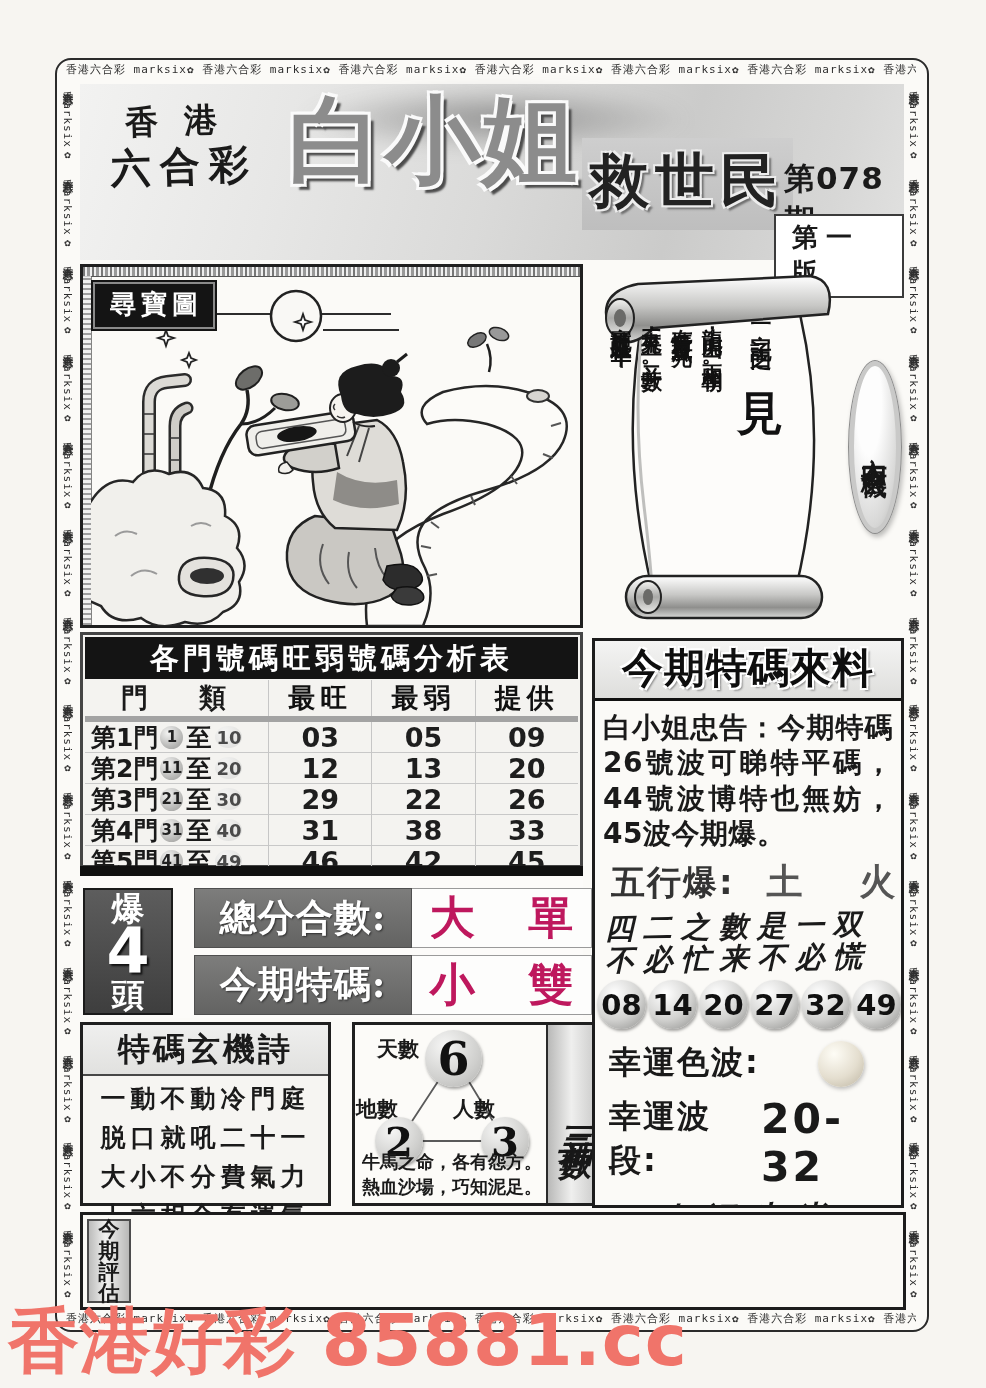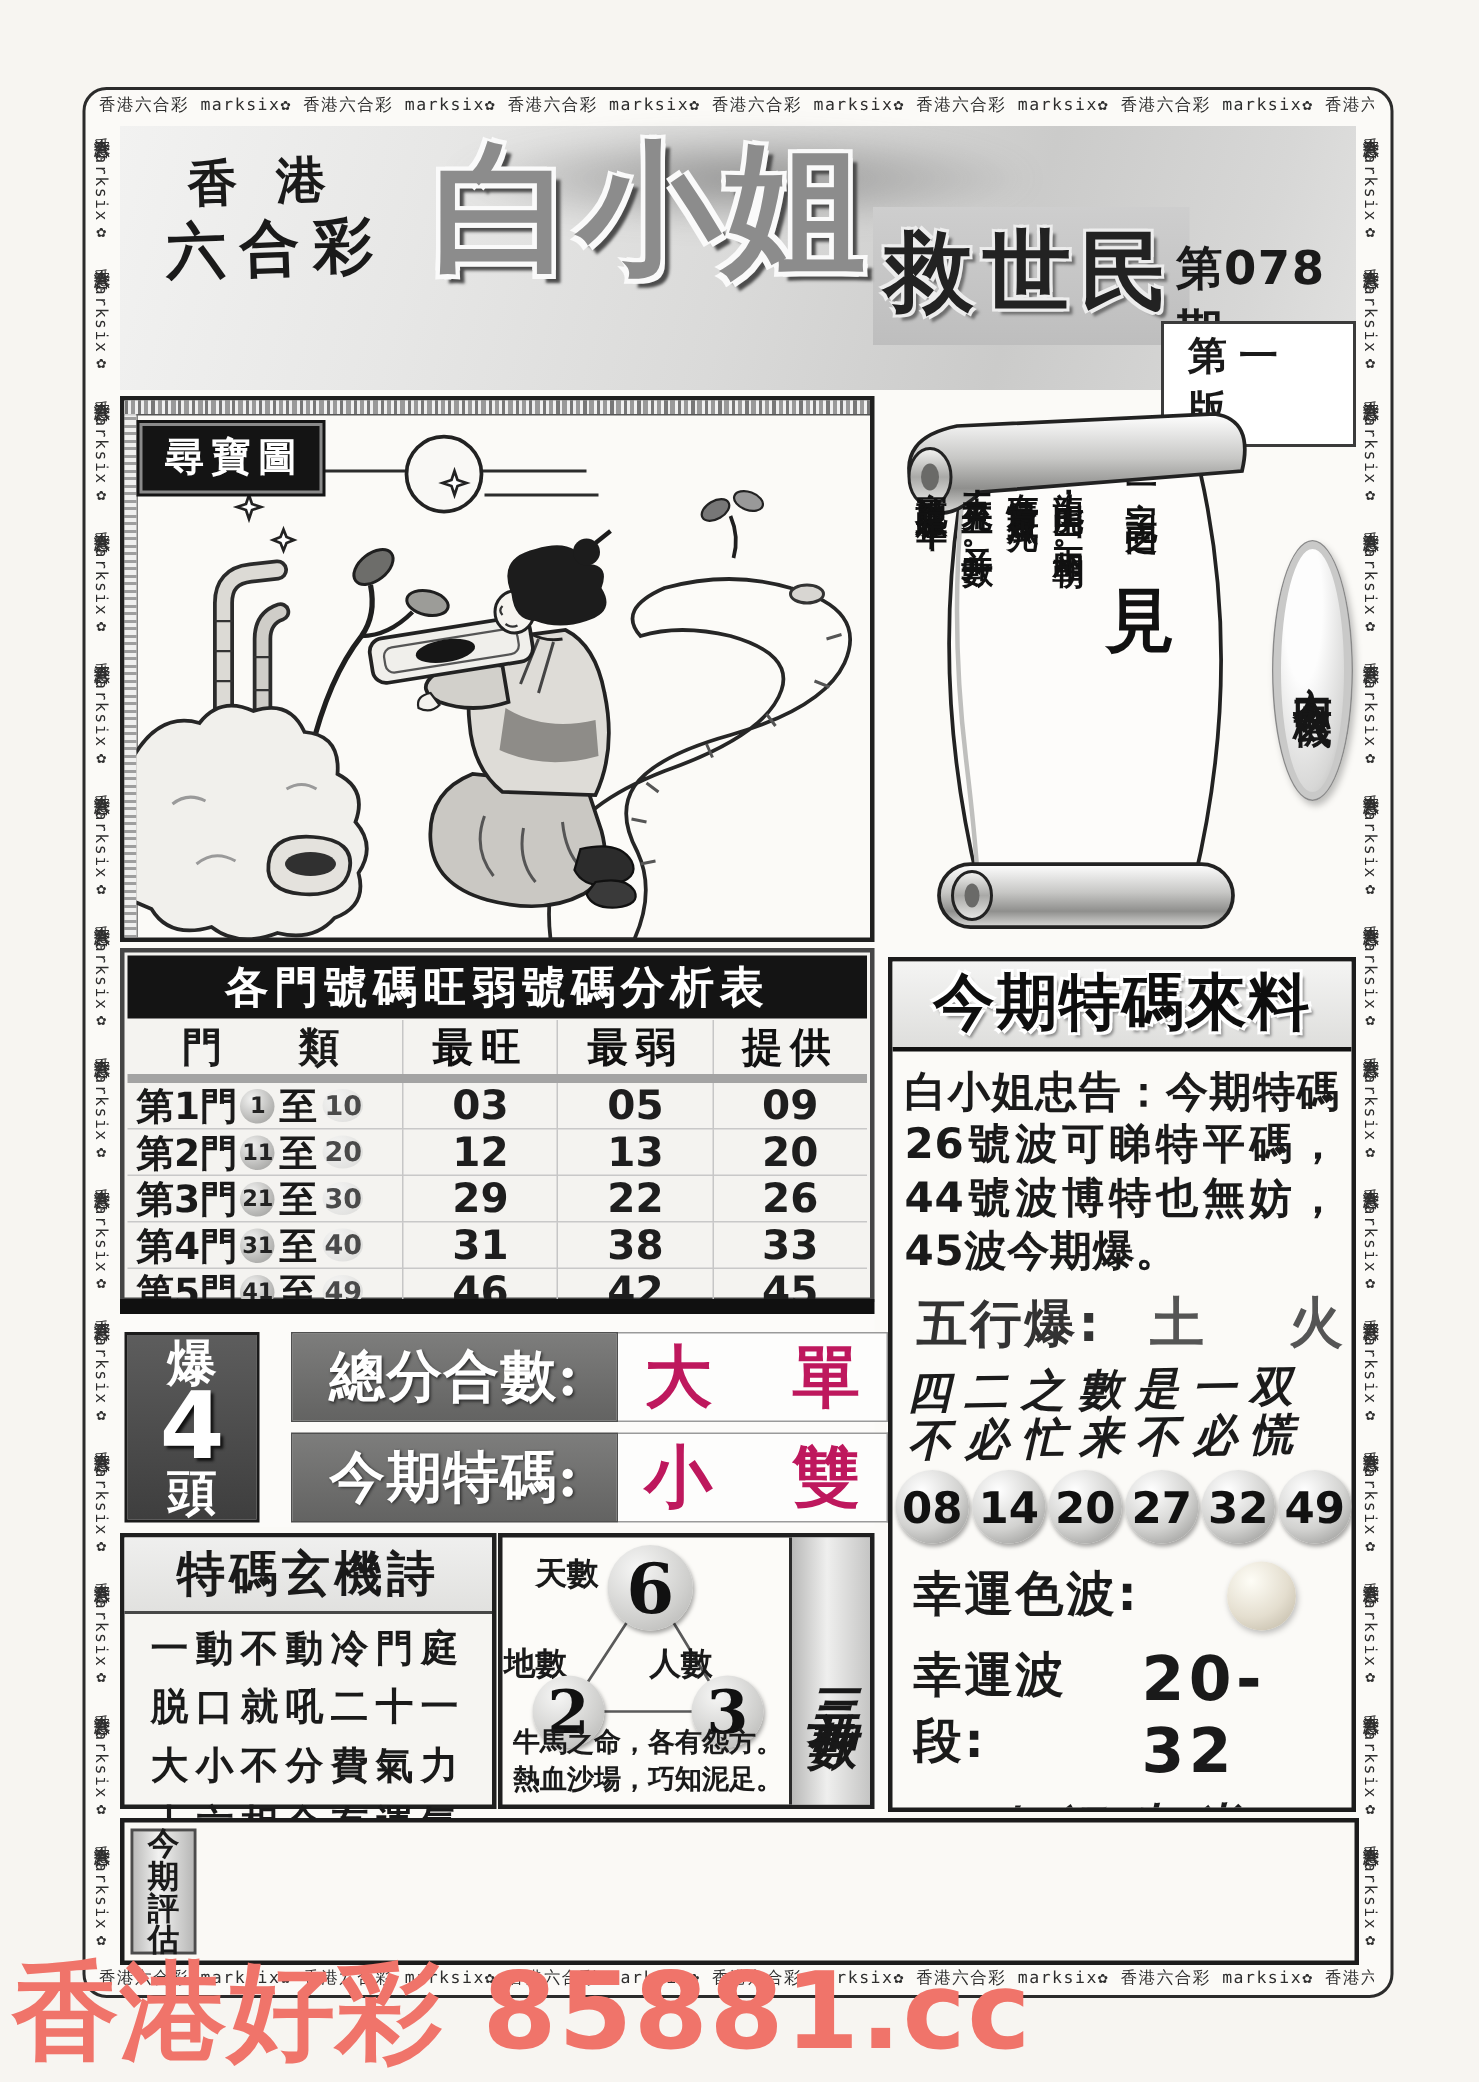--- a/index.html
+++ b/index.html
@@ -92,21 +92,21 @@
   .b-value{flex:1;background:#fdfdfc;border:1px solid #9a9a9a;border-left:none;display:flex;align-items:center;
     justify-content:center;font-size:45px;font-weight:900;word-spacing:38px;color:#be185d;
     font-family:"DejaVu Serif","Liberation Serif",serif;}
   
   .poem{left:80px;top:1022px;width:251px;height:184px;border:3px solid #1f1f1f;background:#f6f5f2;box-sizing:border-box;}
   .p-title{font-size:32px;font-weight:900;text-align:center;letter-spacing:3px;padding:3px 0 2px;
     border-bottom:2px solid #474747;background:linear-gradient(#efefee,#e1e1df);
     font-family:"DejaVu Serif","Liberation Serif",serif;}
   .p-line{font-size:25px;font-weight:800;letter-spacing:5px;text-align:center;margin-top:6px;}
   
-  .tri{left:332px;top:1022px;width:251px;height:184px;border:3px solid #1f1f1f;background:#fcfbf8;box-sizing:border-box;}
+  .tri{left:352px;top:1022px;width:251px;height:184px;border:3px solid #1f1f1f;background:#fcfbf8;box-sizing:border-box;}
   .side-strip{position:absolute;right:0;top:0;width:52px;height:100%;border-left:2px solid #2a2a2a;
     background:linear-gradient(90deg,#b9b9b8,#efefee 45%,#c5c5c4);display:flex;align-items:center;justify-content:center;}
   .side-strip span{writing-mode:vertical-rl;font-family:"DejaVu Serif","Liberation Serif",serif;font-style:italic;
     font-weight:700;font-size:33px;letter-spacing:7px;color:#181818;}
   .tri-lines{position:absolute;left:0;top:0;width:195px;height:160px;}
   .tcircle{position:absolute;border-radius:50%;display:flex;align-items:center;justify-content:center;
     background:radial-gradient(circle at 35% 28%,#f6f6f5,#cfcfcd 62%,#b2b2b0);box-shadow:1px 2px 3px rgba(0,0,0,.35);
     font-family:"DejaVu Serif","Liberation Serif",serif;font-weight:900;color:#111;}
   .tc-sky{left:70px;top:5px;width:57px;height:57px;font-size:46px;}
   .tc-earth{left:20px;top:92px;width:48px;height:48px;font-size:40px;}

